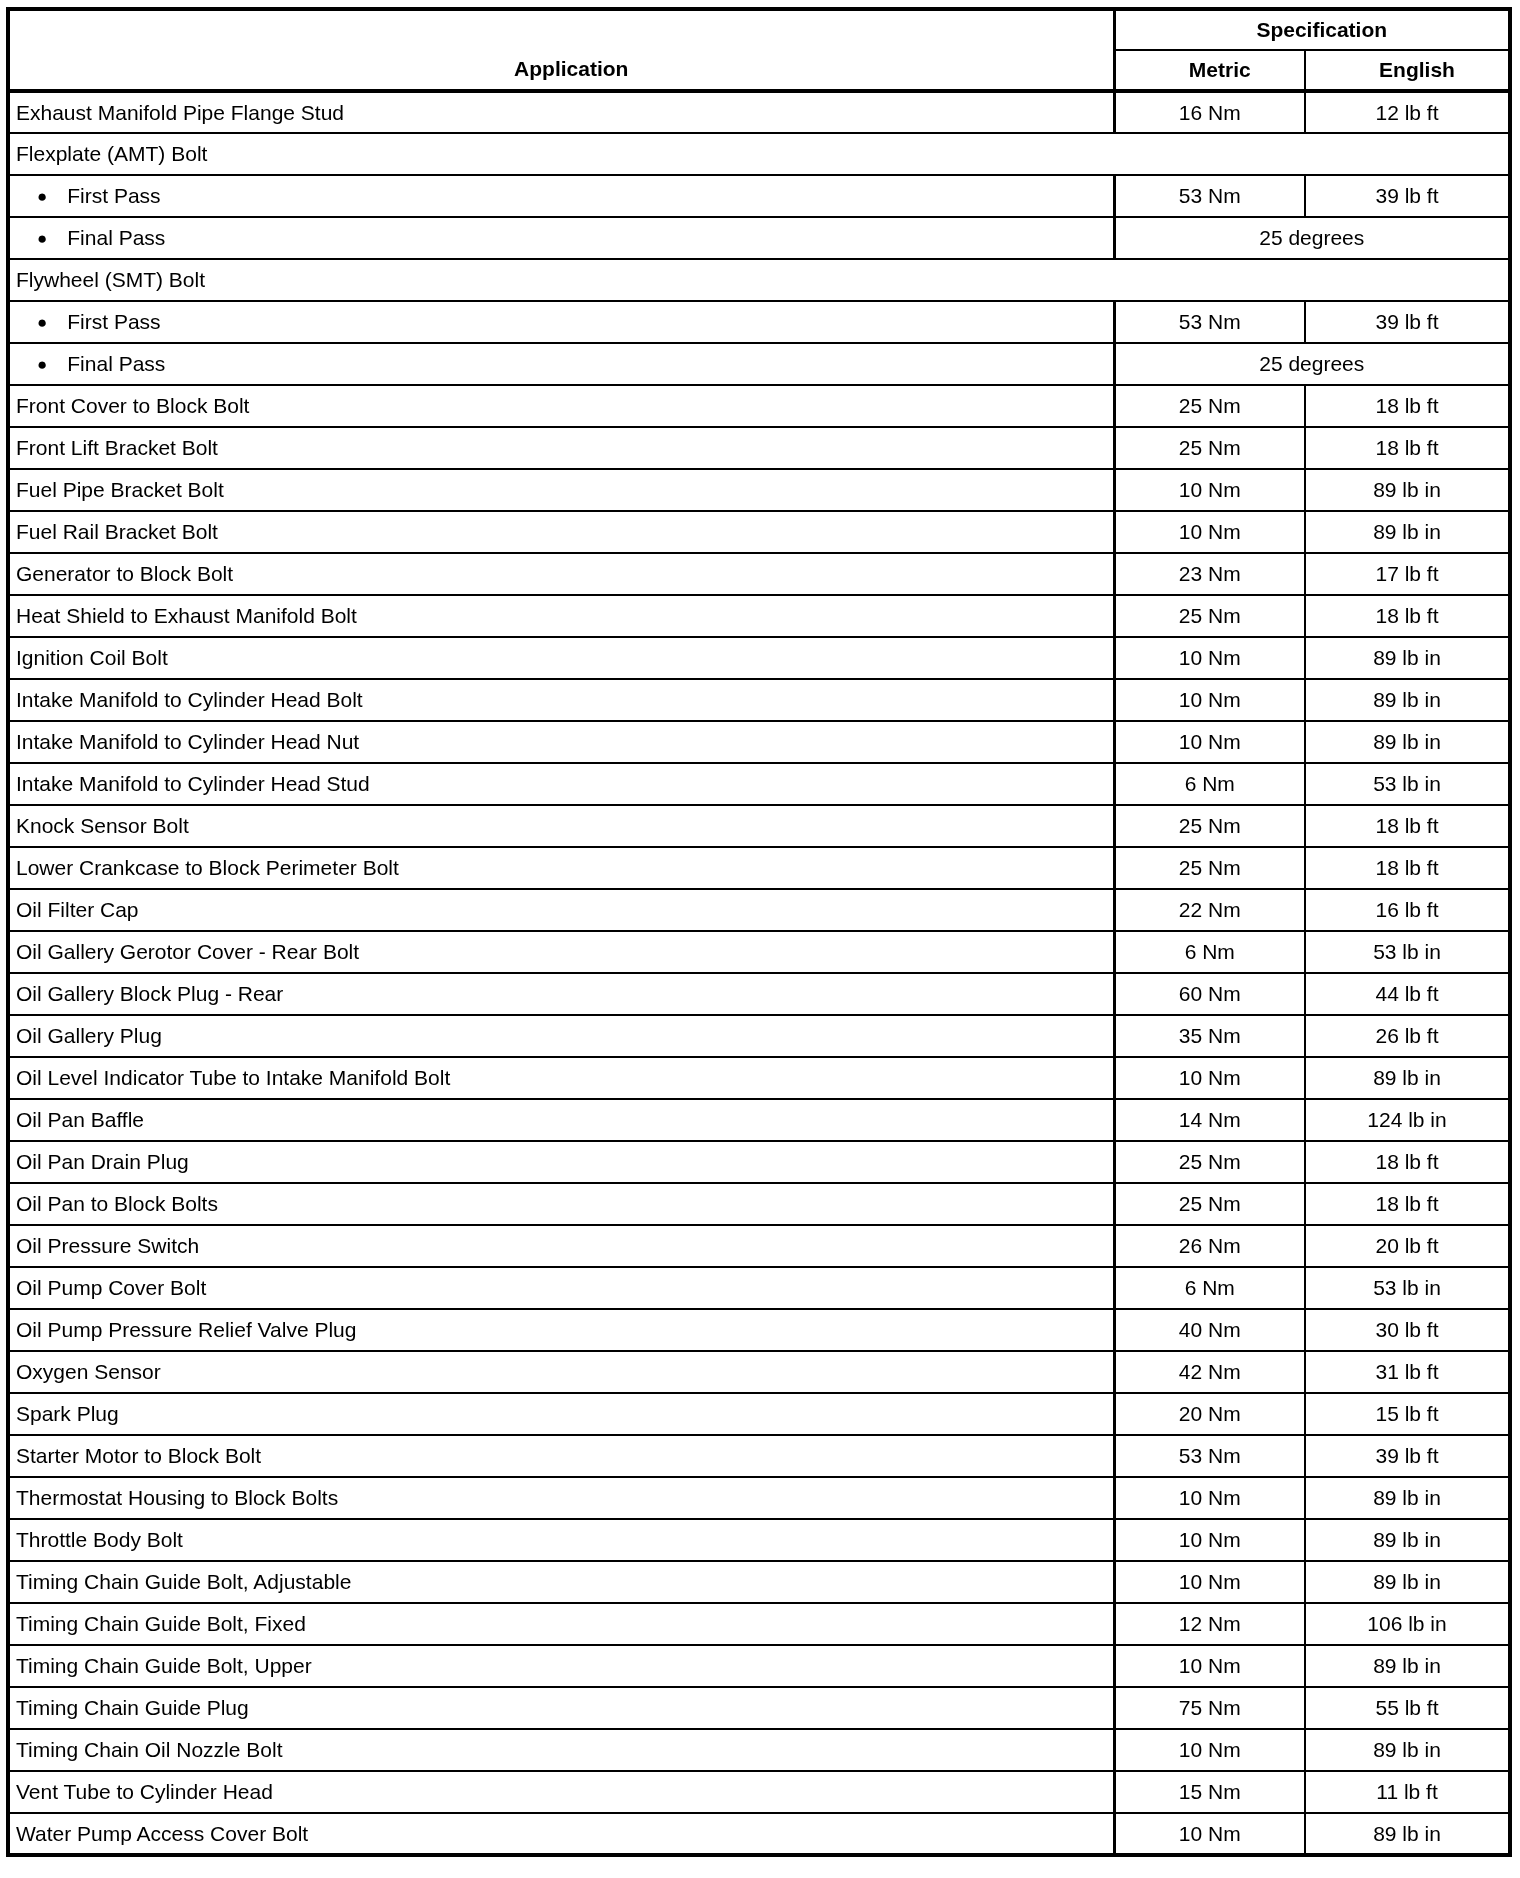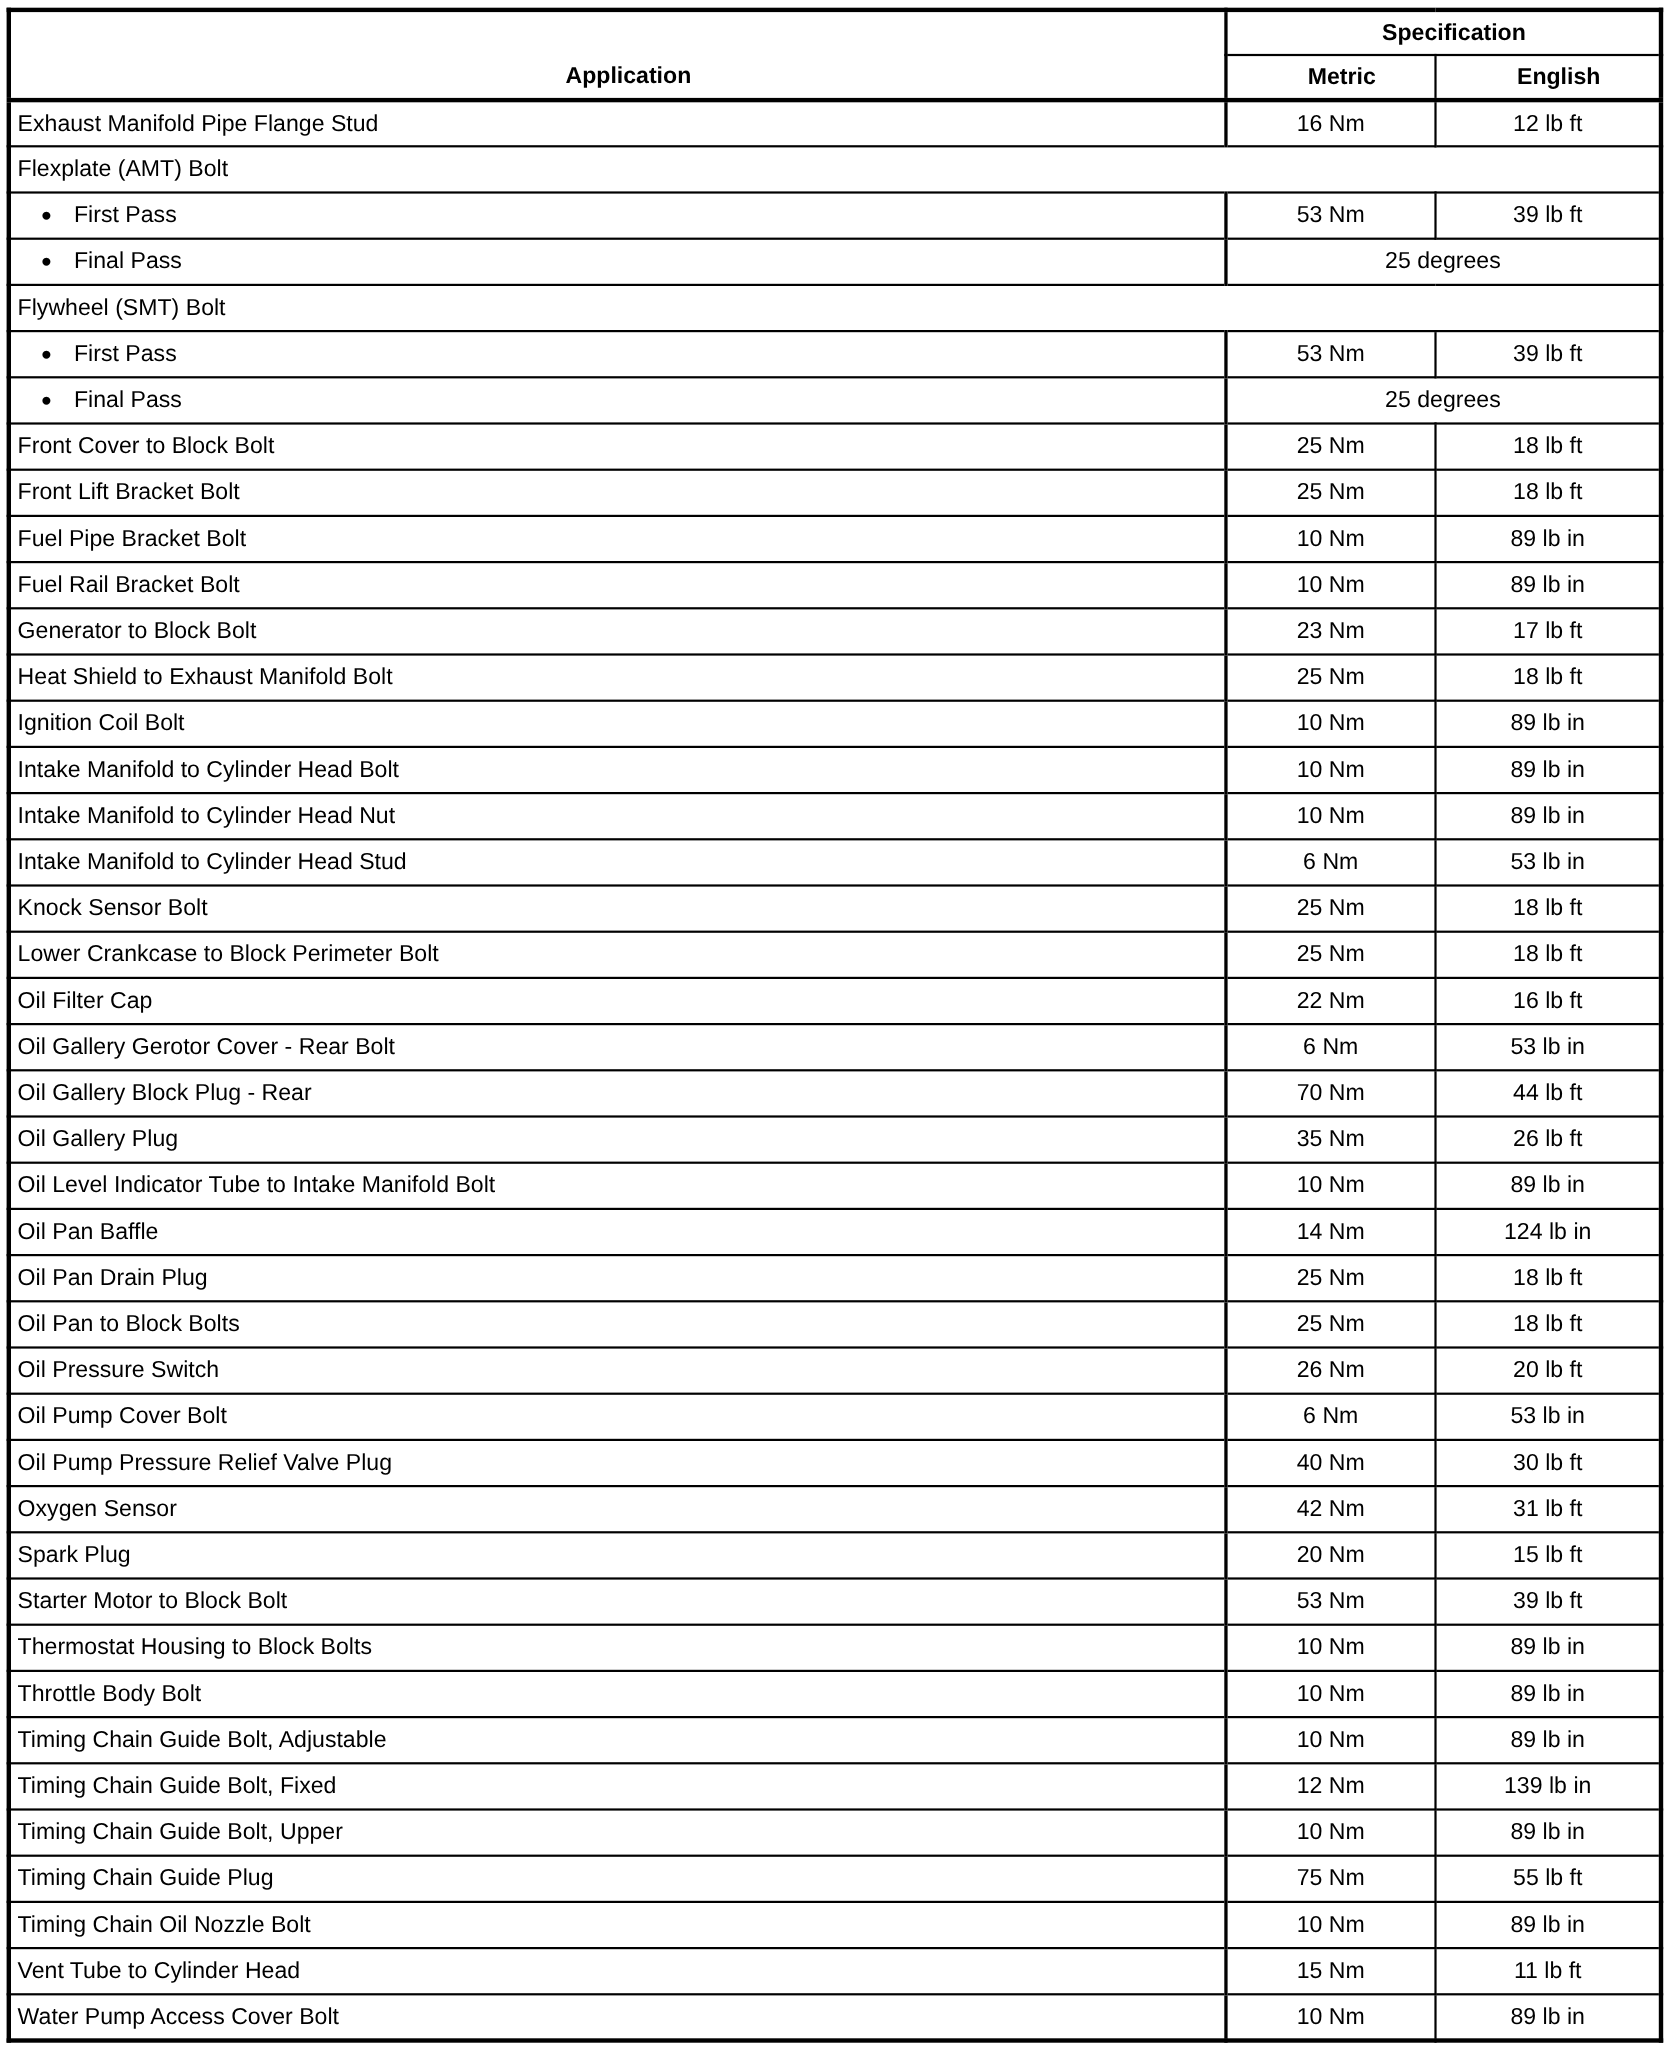--- a/index.html
+++ b/index.html
@@ -187,21 +187,21 @@
           <td class="val-cell metric">22 Nm</td>
           <td class="val-cell english">16 lb ft</td>
         </tr>
         <tr>
           <td class="app-cell"><span>Oil Gallery Gerotor Cover - Rear Bolt</span></td>
           <td class="val-cell metric">6 Nm</td>
           <td class="val-cell english">53 lb in</td>
         </tr>
         <tr>
           <td class="app-cell"><span>Oil Gallery Block Plug - Rear</span></td>
-          <td class="val-cell metric">70 Nm</td>
+          <td class="val-cell metric">60 Nm</td>
           <td class="val-cell english">44 lb ft</td>
         </tr>
         <tr>
           <td class="app-cell"><span>Oil Gallery Plug</span></td>
           <td class="val-cell metric">35 Nm</td>
           <td class="val-cell english">26 lb ft</td>
         </tr>
         <tr>
           <td class="app-cell"><span>Oil Level Indicator Tube to Intake Manifold Bolt</span></td>
           <td class="val-cell metric">10 Nm</td>
@@ -263,21 +263,21 @@
           <td class="val-cell english">89 lb in</td>
         </tr>
         <tr>
           <td class="app-cell"><span>Timing Chain Guide Bolt, Adjustable</span></td>
           <td class="val-cell metric">10 Nm</td>
           <td class="val-cell english">89 lb in</td>
         </tr>
         <tr>
           <td class="app-cell"><span>Timing Chain Guide Bolt, Fixed</span></td>
           <td class="val-cell metric">12 Nm</td>
-          <td class="val-cell english">139 lb in</td>
+          <td class="val-cell english">106 lb in</td>
         </tr>
         <tr>
           <td class="app-cell"><span>Timing Chain Guide Bolt, Upper</span></td>
           <td class="val-cell metric">10 Nm</td>
           <td class="val-cell english">89 lb in</td>
         </tr>
         <tr>
           <td class="app-cell"><span>Timing Chain Guide Plug</span></td>
           <td class="val-cell metric">75 Nm</td>
           <td class="val-cell english">55 lb ft</td>

